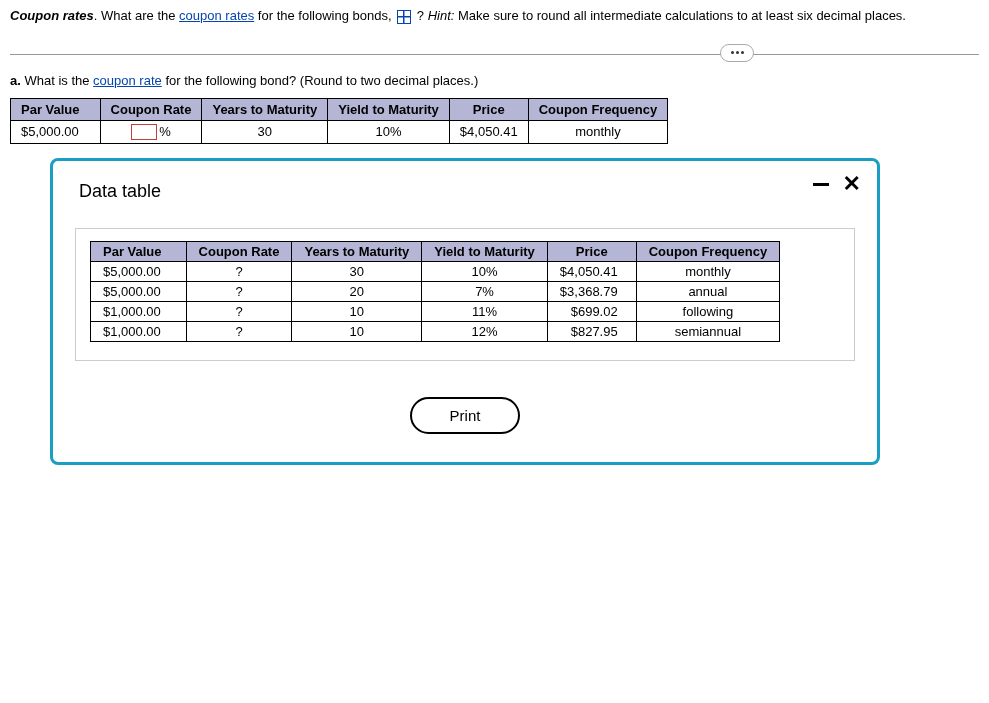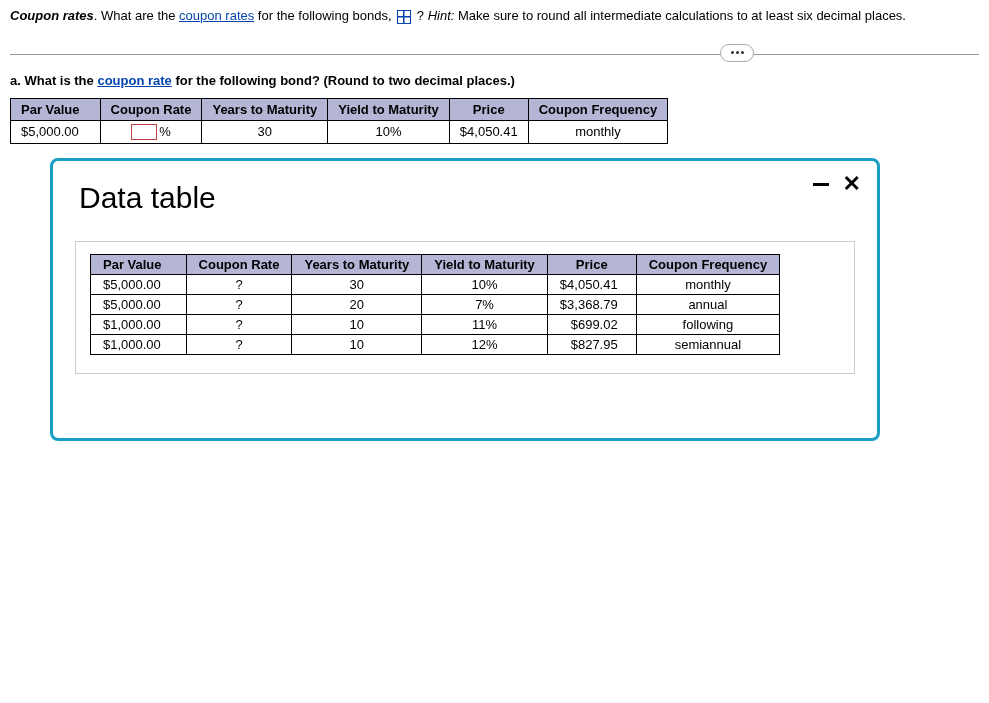--- a/index.html
+++ b/index.html
@@ -57,21 +57,21 @@
     border-radius: 9px;
     background: #fff;
     display: flex;
     align-items: center;
     justify-content: center;
     gap: 2px;
   }
   .ellipsis-pill span {
     width: 3px; height: 3px; background: #333; border-radius: 50%;
   }
-  .part-prompt { margin: 6px 0 10px 0; font-weight: bold; }
+  .part-prompt { margin: 6px 0 10px 0; }
   table.bond-table {
     border-collapse: collapse;
     margin: 4px 0 14px 0;
   }
   table.bond-table th, table.bond-table td {
     border: 1px solid #000;
     padding: 3px 10px;
     font-size: 13px;
     text-align: center;
     white-space: nowrap;
@@ -103,21 +103,21 @@
   .popup-controls {
     position: absolute;
     top: 12px; right: 16px;
     display: flex;
     gap: 14px;
     align-items: center;
   }
   .min-icon { width: 16px; height: 3px; background: #000; display: inline-block; }
   .close-icon { font-size: 22px; font-weight: bold; line-height: 1; cursor: pointer; }
   .popup-title {
-    font-size: 30px;
+    font-size: 18px;
     margin: 6px 0 26px 4px;
   }
   .popup-instruction-box {
     border: 1px solid #ccc;
     padding: 12px 14px 18px 14px;
   }
   .popup-instruction {
     color: #0645ad;
     margin-bottom: 14px;
   }
@@ -257,14 +257,15 @@
         <td>10</td>
         <td>12%</td>
         <td class="right">$827.95</td>
         <td>semiannual</td>
       </tr>
     </tbody>
       </table>
   </div>
 
   <div class="popup-buttons">
+    <div class="btn btn-outline">Print</div>
   </div>
 </div>
 
 </body></html>

